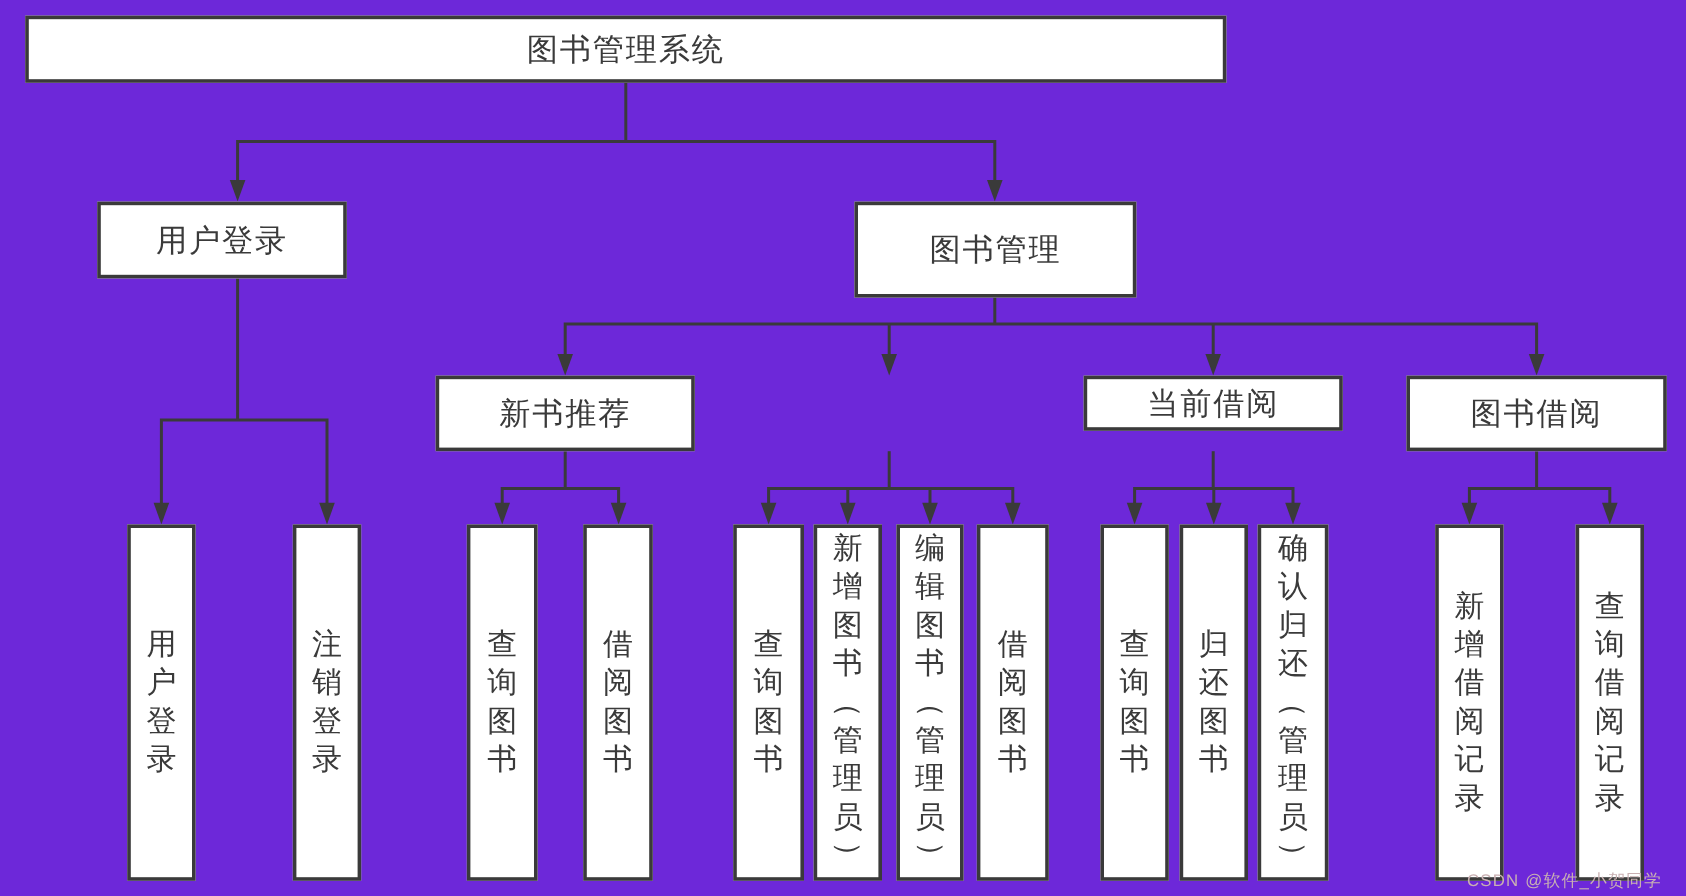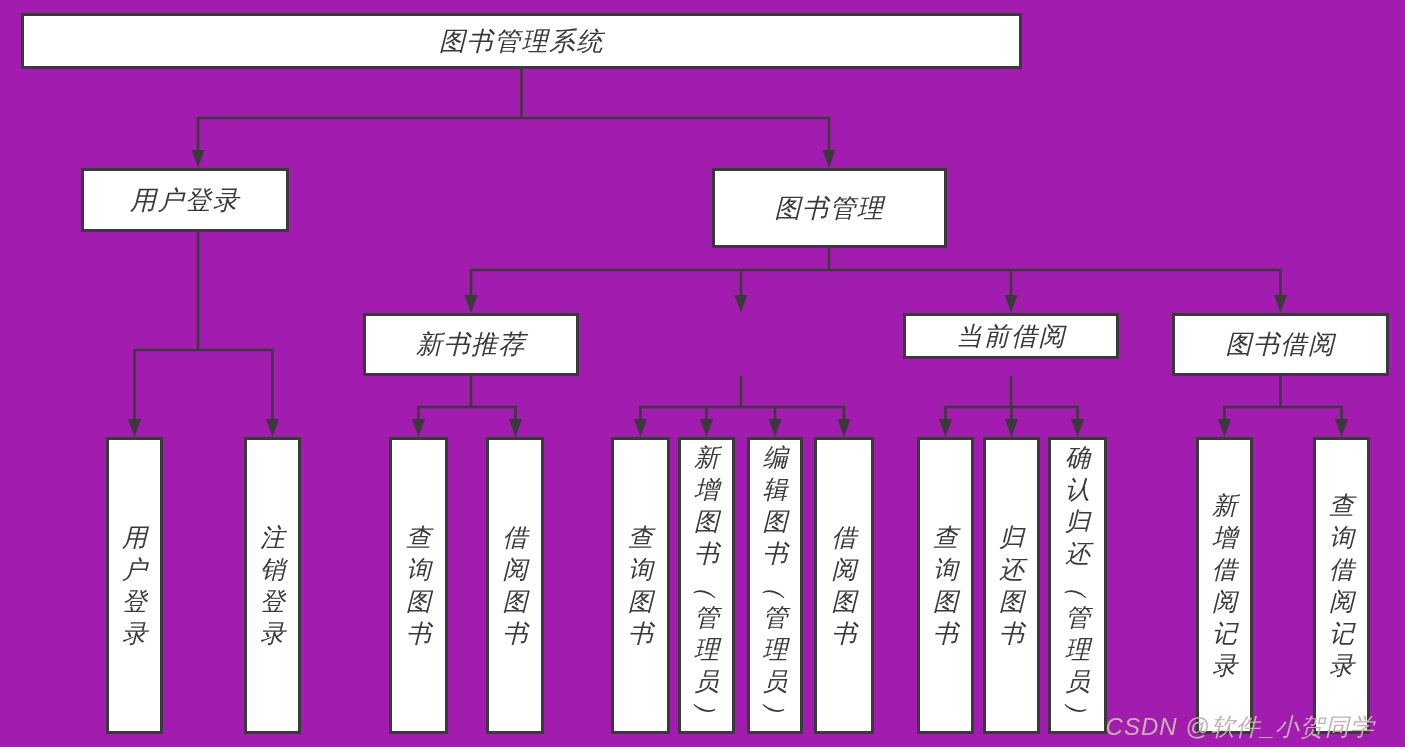--- a/index.html
+++ b/index.html
@@ -1,33 +1,33 @@
 <!DOCTYPE html>
 <html><head>
 <meta charset="utf-8">
 <style>
   html,body{margin:0;padding:0;background:#ffffff;}
   .stage{
-    position:relative;width:1405px;height:747px;background:#a21caf;
-    font-family:"Liberation Sans",sans-serif;color:#3a3a3a;overflow:hidden;font-style:italic;
+    position:relative;width:1405px;height:747px;background:#6d28d9;
+    font-family:"Liberation Sans",sans-serif;color:#3a3a3a;overflow:hidden;
   }
   svg.connectors{position:absolute;left:0;top:0;}
   .node{
     position:absolute;border:3px solid #3a3a3a;background:#ffffff;
     display:flex;align-items:center;justify-content:center;box-sizing:border-box;
   }
   .node.h span{font-size:26px;letter-spacing:1.5px;white-space:nowrap;}
   .vtext{
     display:flex;flex-direction:column;align-items:center;justify-content:center;
     width:100%;height:100%;font-size:25px;line-height:1;gap:7px;
   }
   .vtext .ch{display:block;}
   .vtext .rot{transform:rotate(90deg);}
   .watermark{
-    position:absolute;right:30px;bottom:4px;font-size:24px;
+    position:absolute;right:20px;bottom:4px;font-size:14px;
     color:#c9b0b2;letter-spacing:1px;white-space:nowrap;
   }
 </style>
 </head>
 <body>
 
 <div class="stage">
 
   <svg class="connectors" width="1405" height="747" viewBox="0 0 1405 747">
     <g stroke="#3a3a3a" stroke-width="2.5" fill="none">

